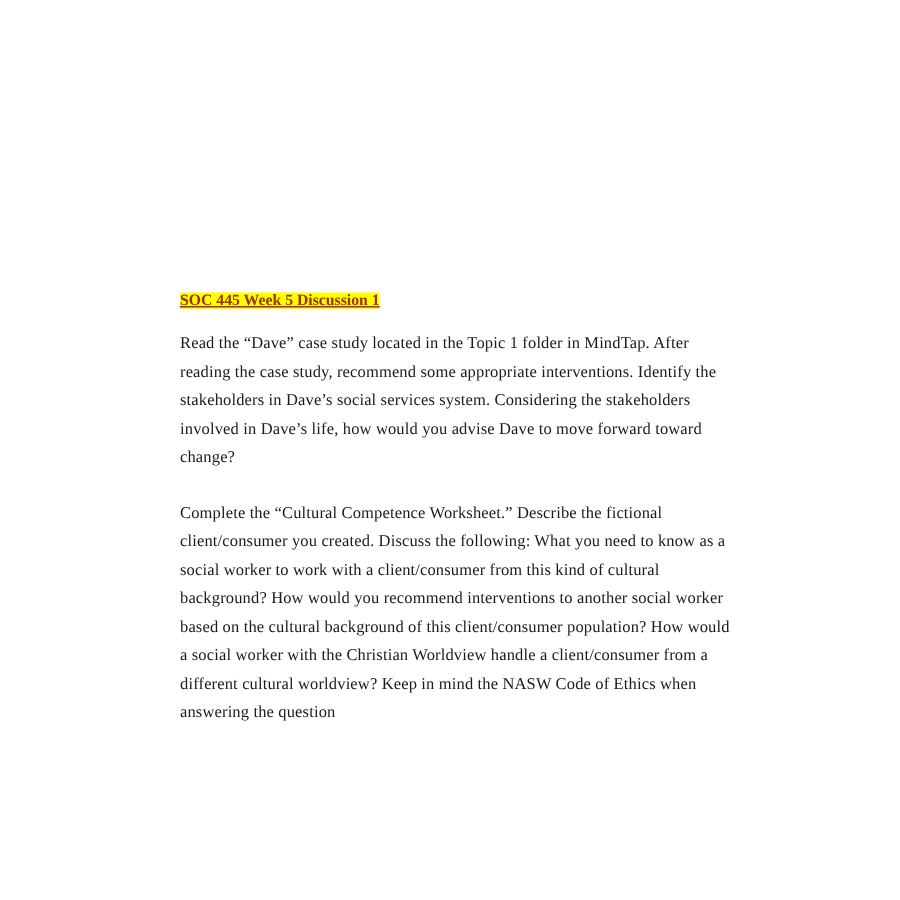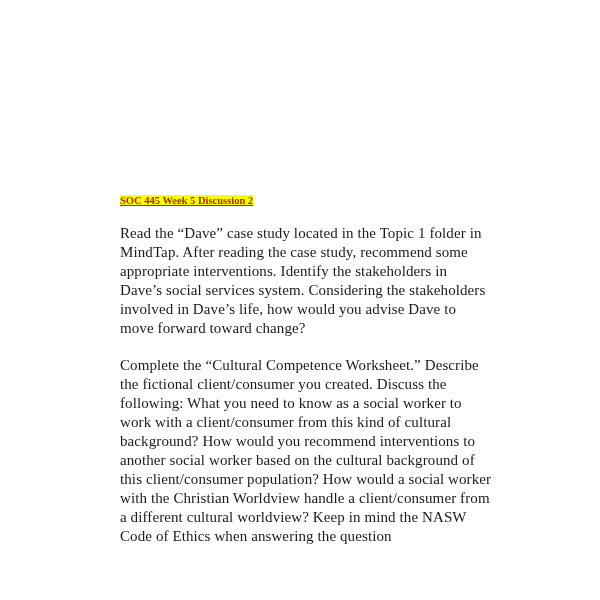--- a/index.html
+++ b/index.html
@@ -35,39 +35,39 @@
     font-weight: bold;
     font-size: 10.5px;
     line-height: 16px;
     text-decoration: underline;
     color: #a03000;
   }
   .heading-wrap {
     margin-bottom: 8px;
   }
   .body-text {
-    font-size: 15px;
+    font-size: 11px;
     line-height: 19px;
     text-align: left;
     color: #1a1a1a;
     letter-spacing: 0.1px;
   }
   .section + .section {
     margin-top: 6px;
   }
 </style>
 </head>
 <body>
 
 <div class="page">
   <div class="content">
 
     <div class="section">
       <div class="heading-wrap">
-        <span class="heading">SOC 445 Week 5 Discussion 2</span>
+        <span class="heading">SOC 445 Week 5 Discussion 1</span>
       </div>
       <p class="body-text">Read the “Dave” case study located in the Topic 1 folder in MindTap. After reading the case study, recommend some appropriate interventions. Identify the stakeholders in Dave’s social services system. Considering the stakeholders involved in Dave’s life, how would you advise Dave to move forward toward change?</p>
     </div>
 
     <div class="section">
       <p class="body-text">Complete the “Cultural Competence Worksheet.” Describe the fictional client/consumer you created. Discuss the following: What you need to know as a social worker to work with a client/consumer from this kind of cultural background? How would you recommend interventions to another social worker based on the cultural background of this client/consumer population? How would a social worker with the Christian Worldview handle a client/consumer from a different cultural worldview? Keep in mind the NASW Code of Ethics when answering the question</p>
     </div>
 
   </div>
 </div>

